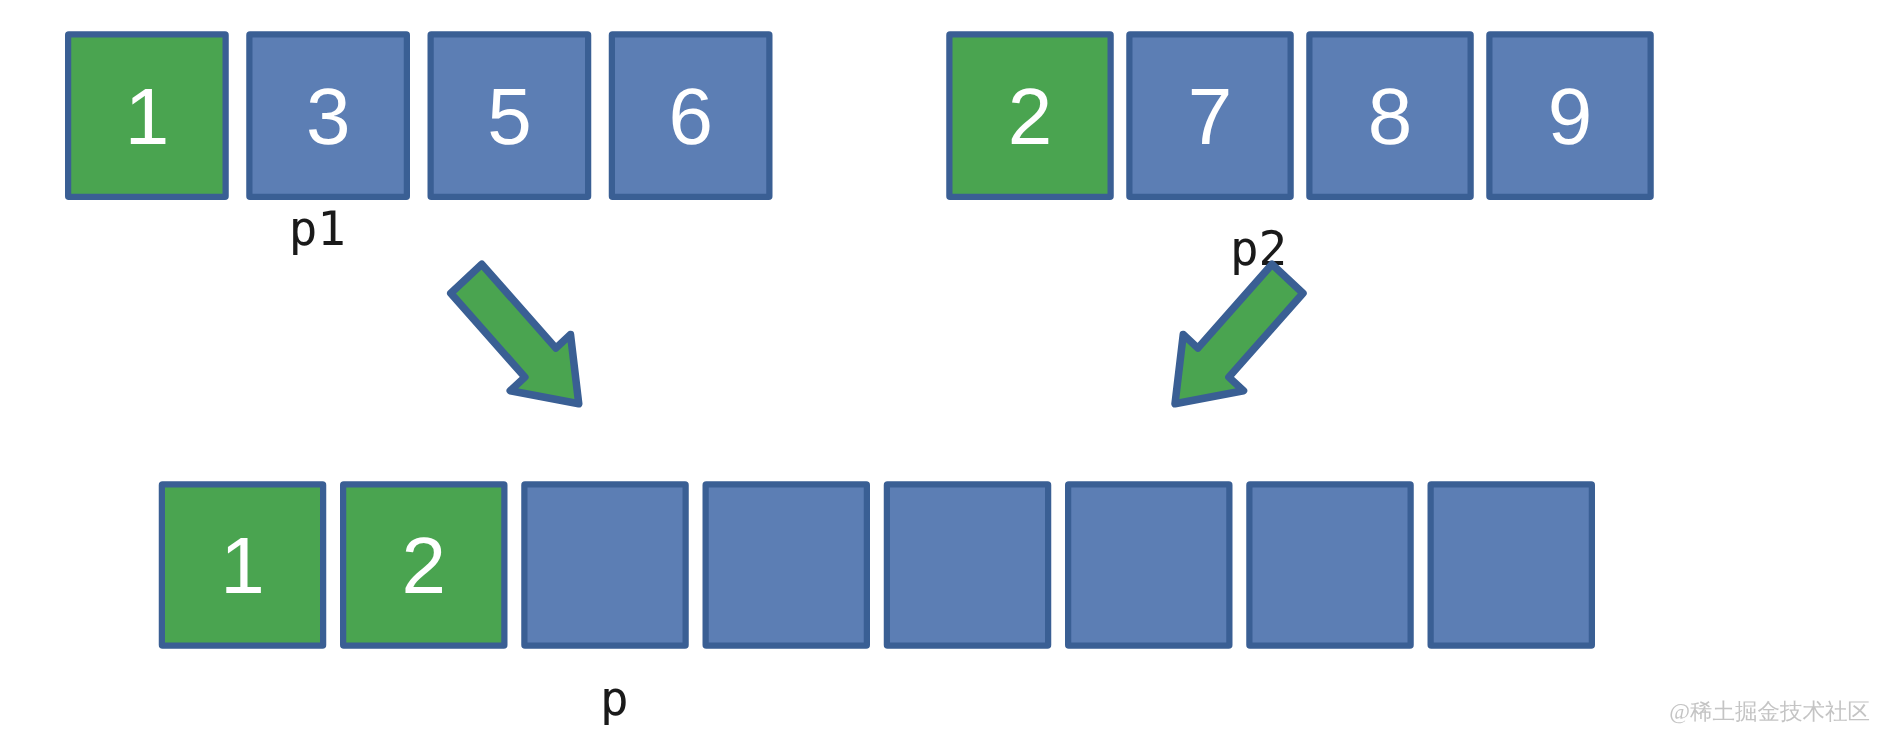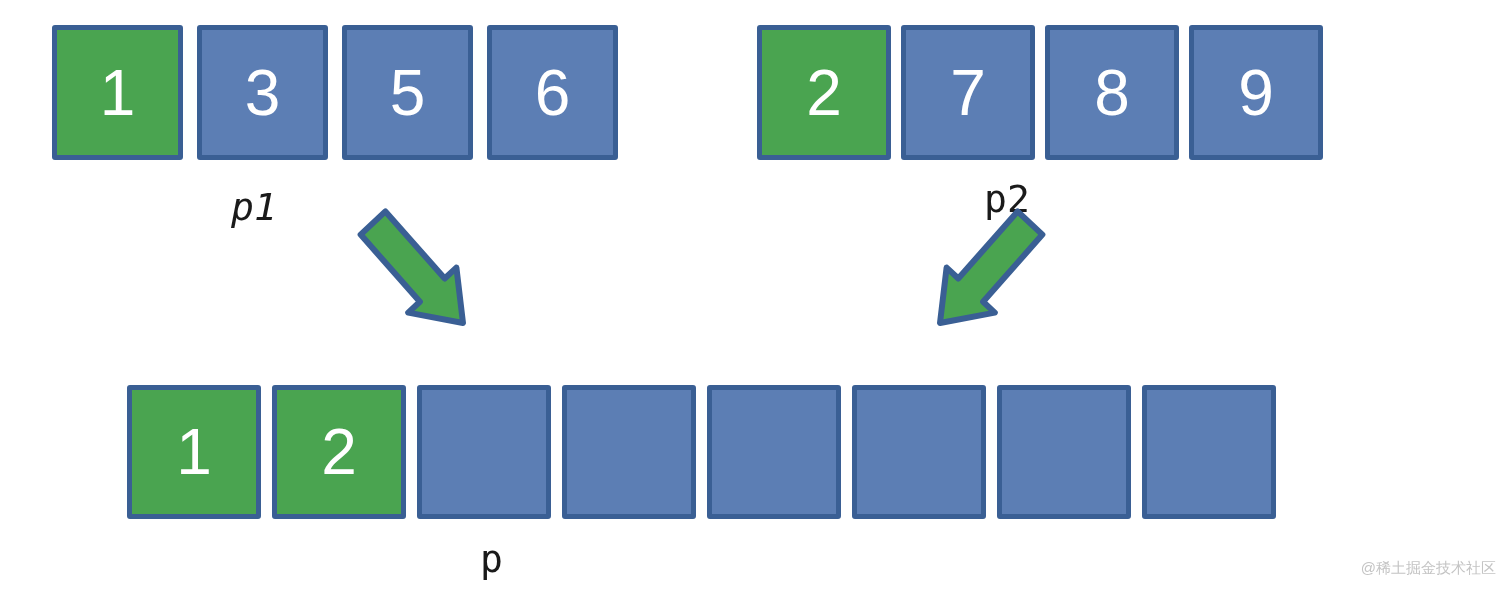--- a/index.html
+++ b/index.html
@@ -44,21 +44,21 @@
   #array-p .cell { width: 134px; height: 134px; }
 
   .pointer-label {
     position: absolute;
     color: var(--label, #1a1a1a);
     font-family: "DejaVu Sans Mono", monospace;
     font-size: 38px;
     line-height: 1;
     white-space: nowrap;
   }
-  #label-p1 { left: 231px; top: 188px; font-style: italic; }
+  #label-p1 { left: 231px; top: 164px; }
   #label-p2 { left: 949px; top: 180px; margin-left: 35px; }
   #label-p  { left: 480px; top: 540px; }
 
   .merge-arrow {
     position: absolute;
     width: 140px;
     height: 145px;
   }
   #arrow-left  { left: 348px; top: 203px; }
   #arrow-right { left: 915px; top: 203px; transform: scaleX(-1); }
@@ -67,23 +67,23 @@
     stroke: var(--border, #3a5f94);
     stroke-width: 6;
     stroke-linejoin: round;
   }
 
   .watermark {
     position: absolute;
     right: 16px;
     top: 558px;
     color: var(--watermark, #c4c4c4);
-    font-size: 15px;
+    font-size: 18px;
     line-height: 1.3;
-    font-family: Liberation Sans, sans-serif;
+    font-family: Liberation Serif, serif;
     white-space: nowrap;
   }
 </style>
 </head>
 <body>
 
 <div class="canvas">
 
   <div class="array" id="array-p1">
       <div class="cell green">1</div>

